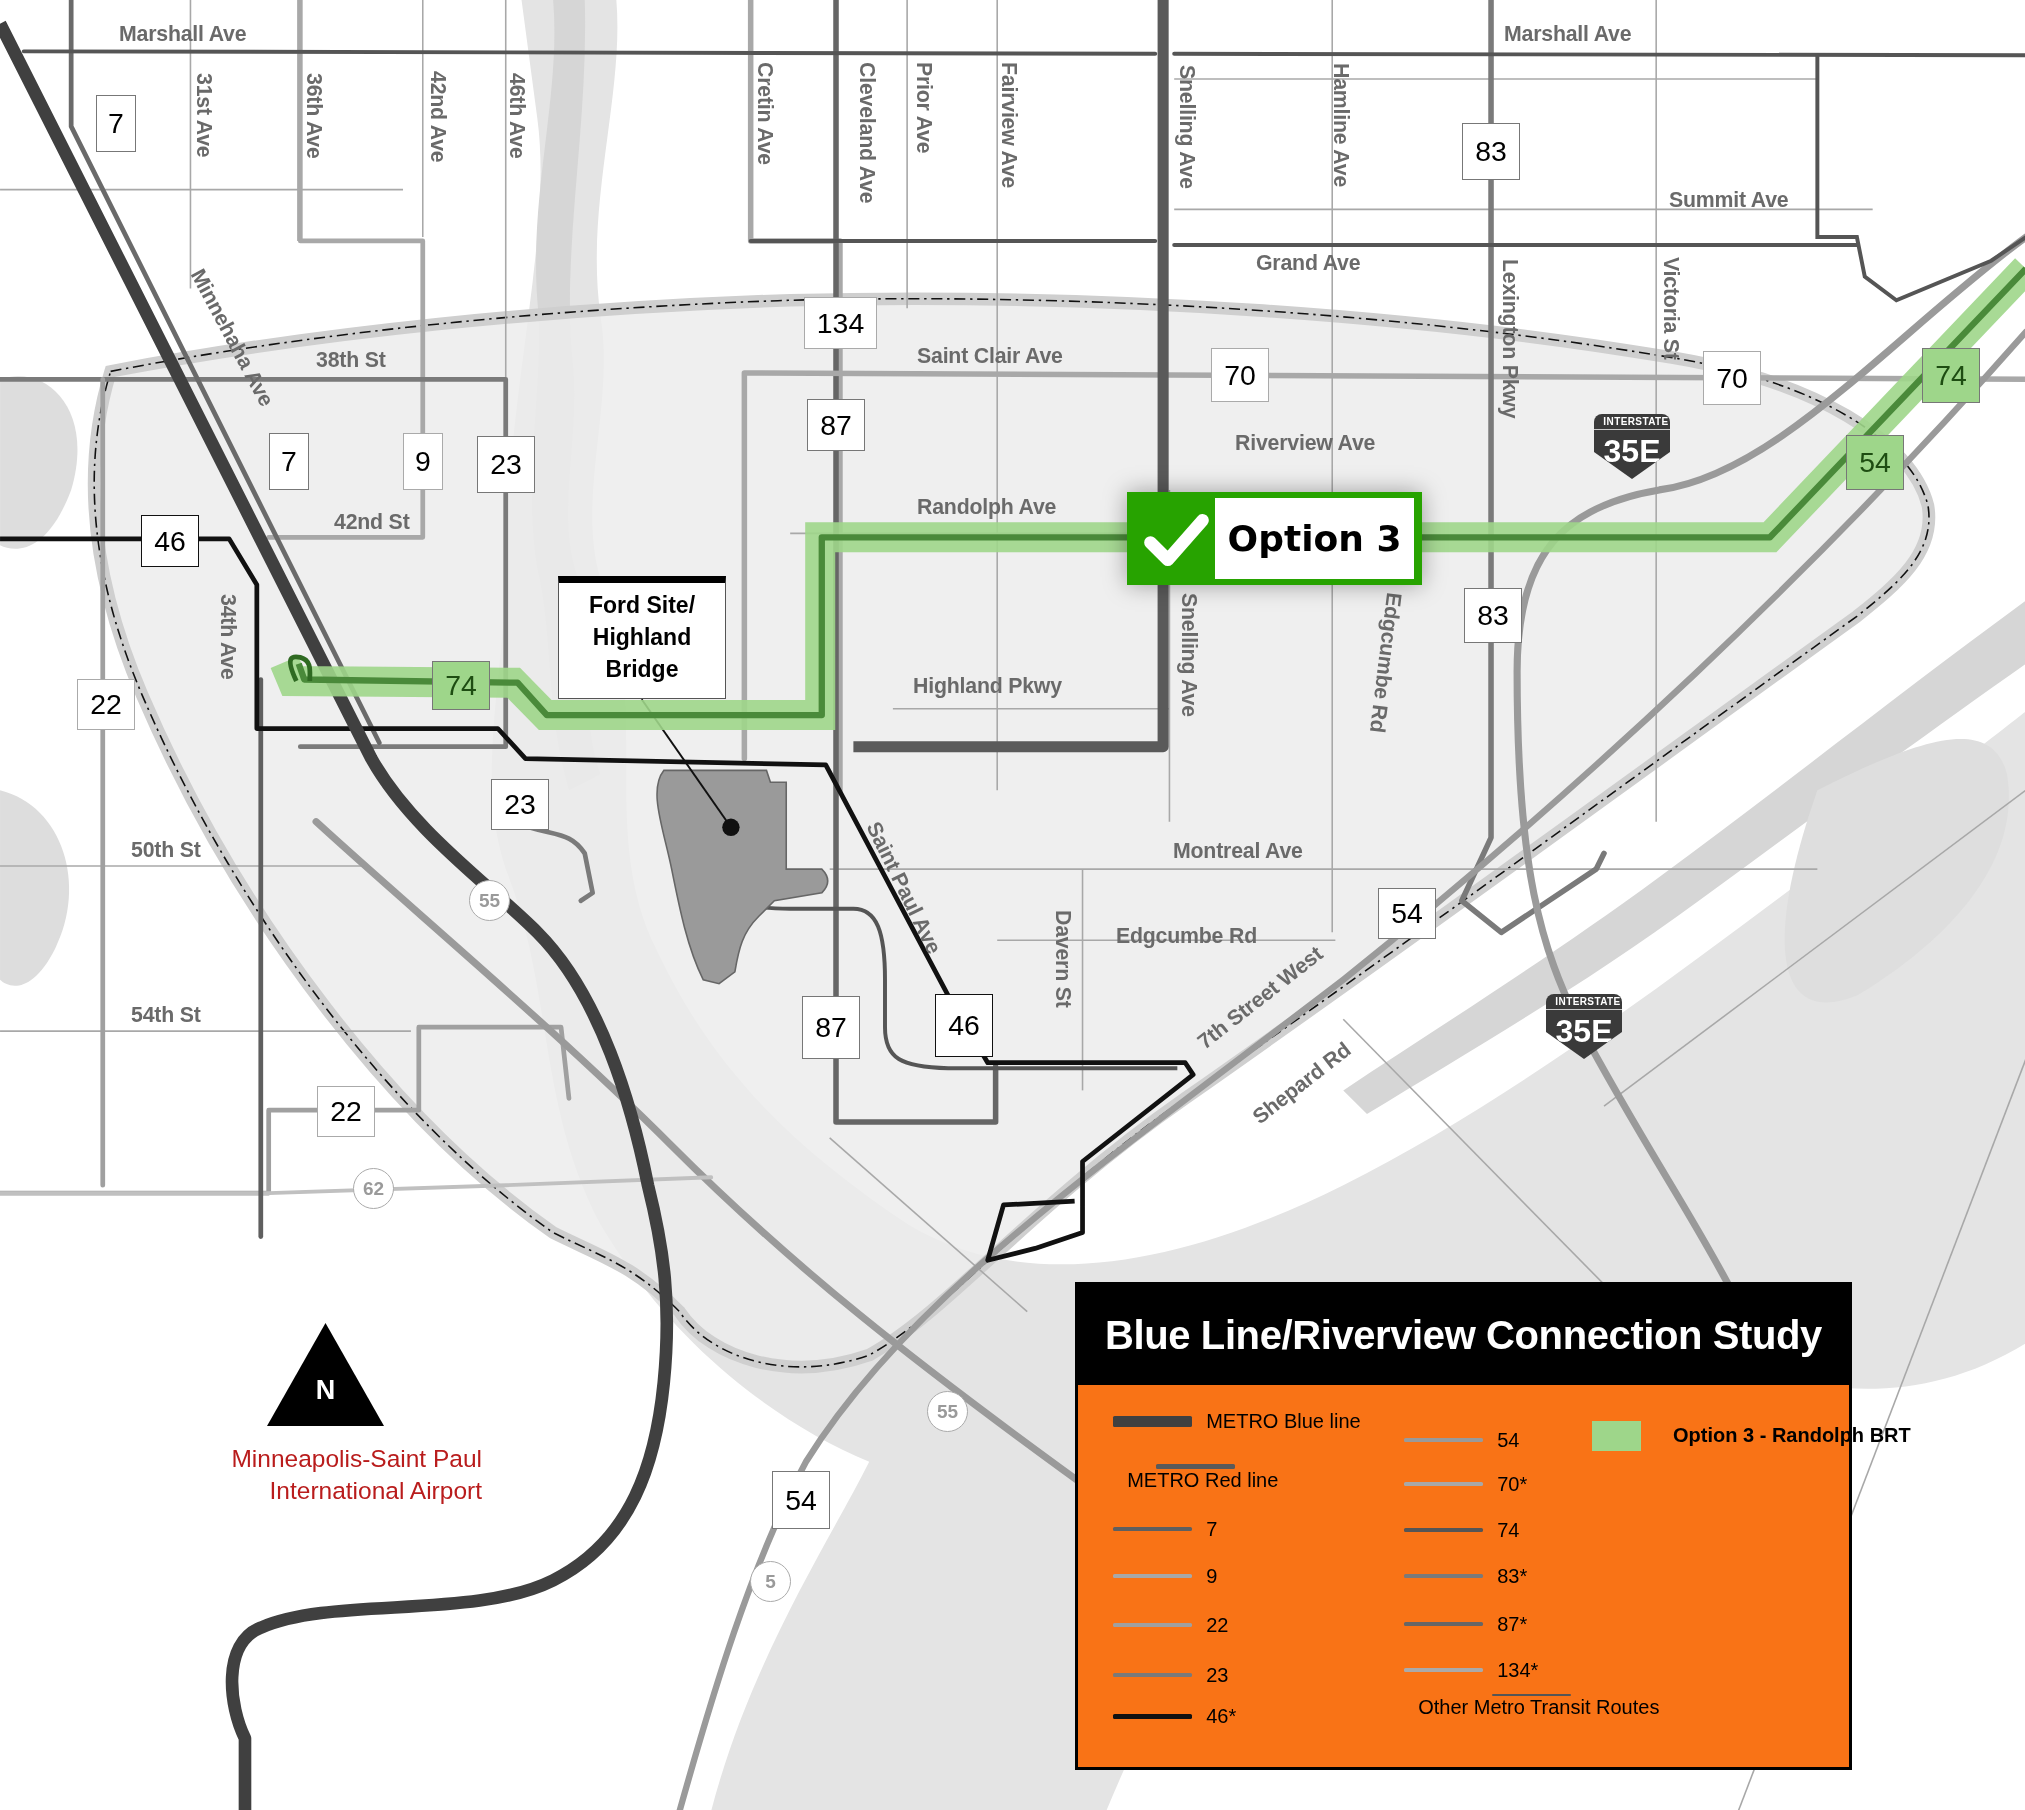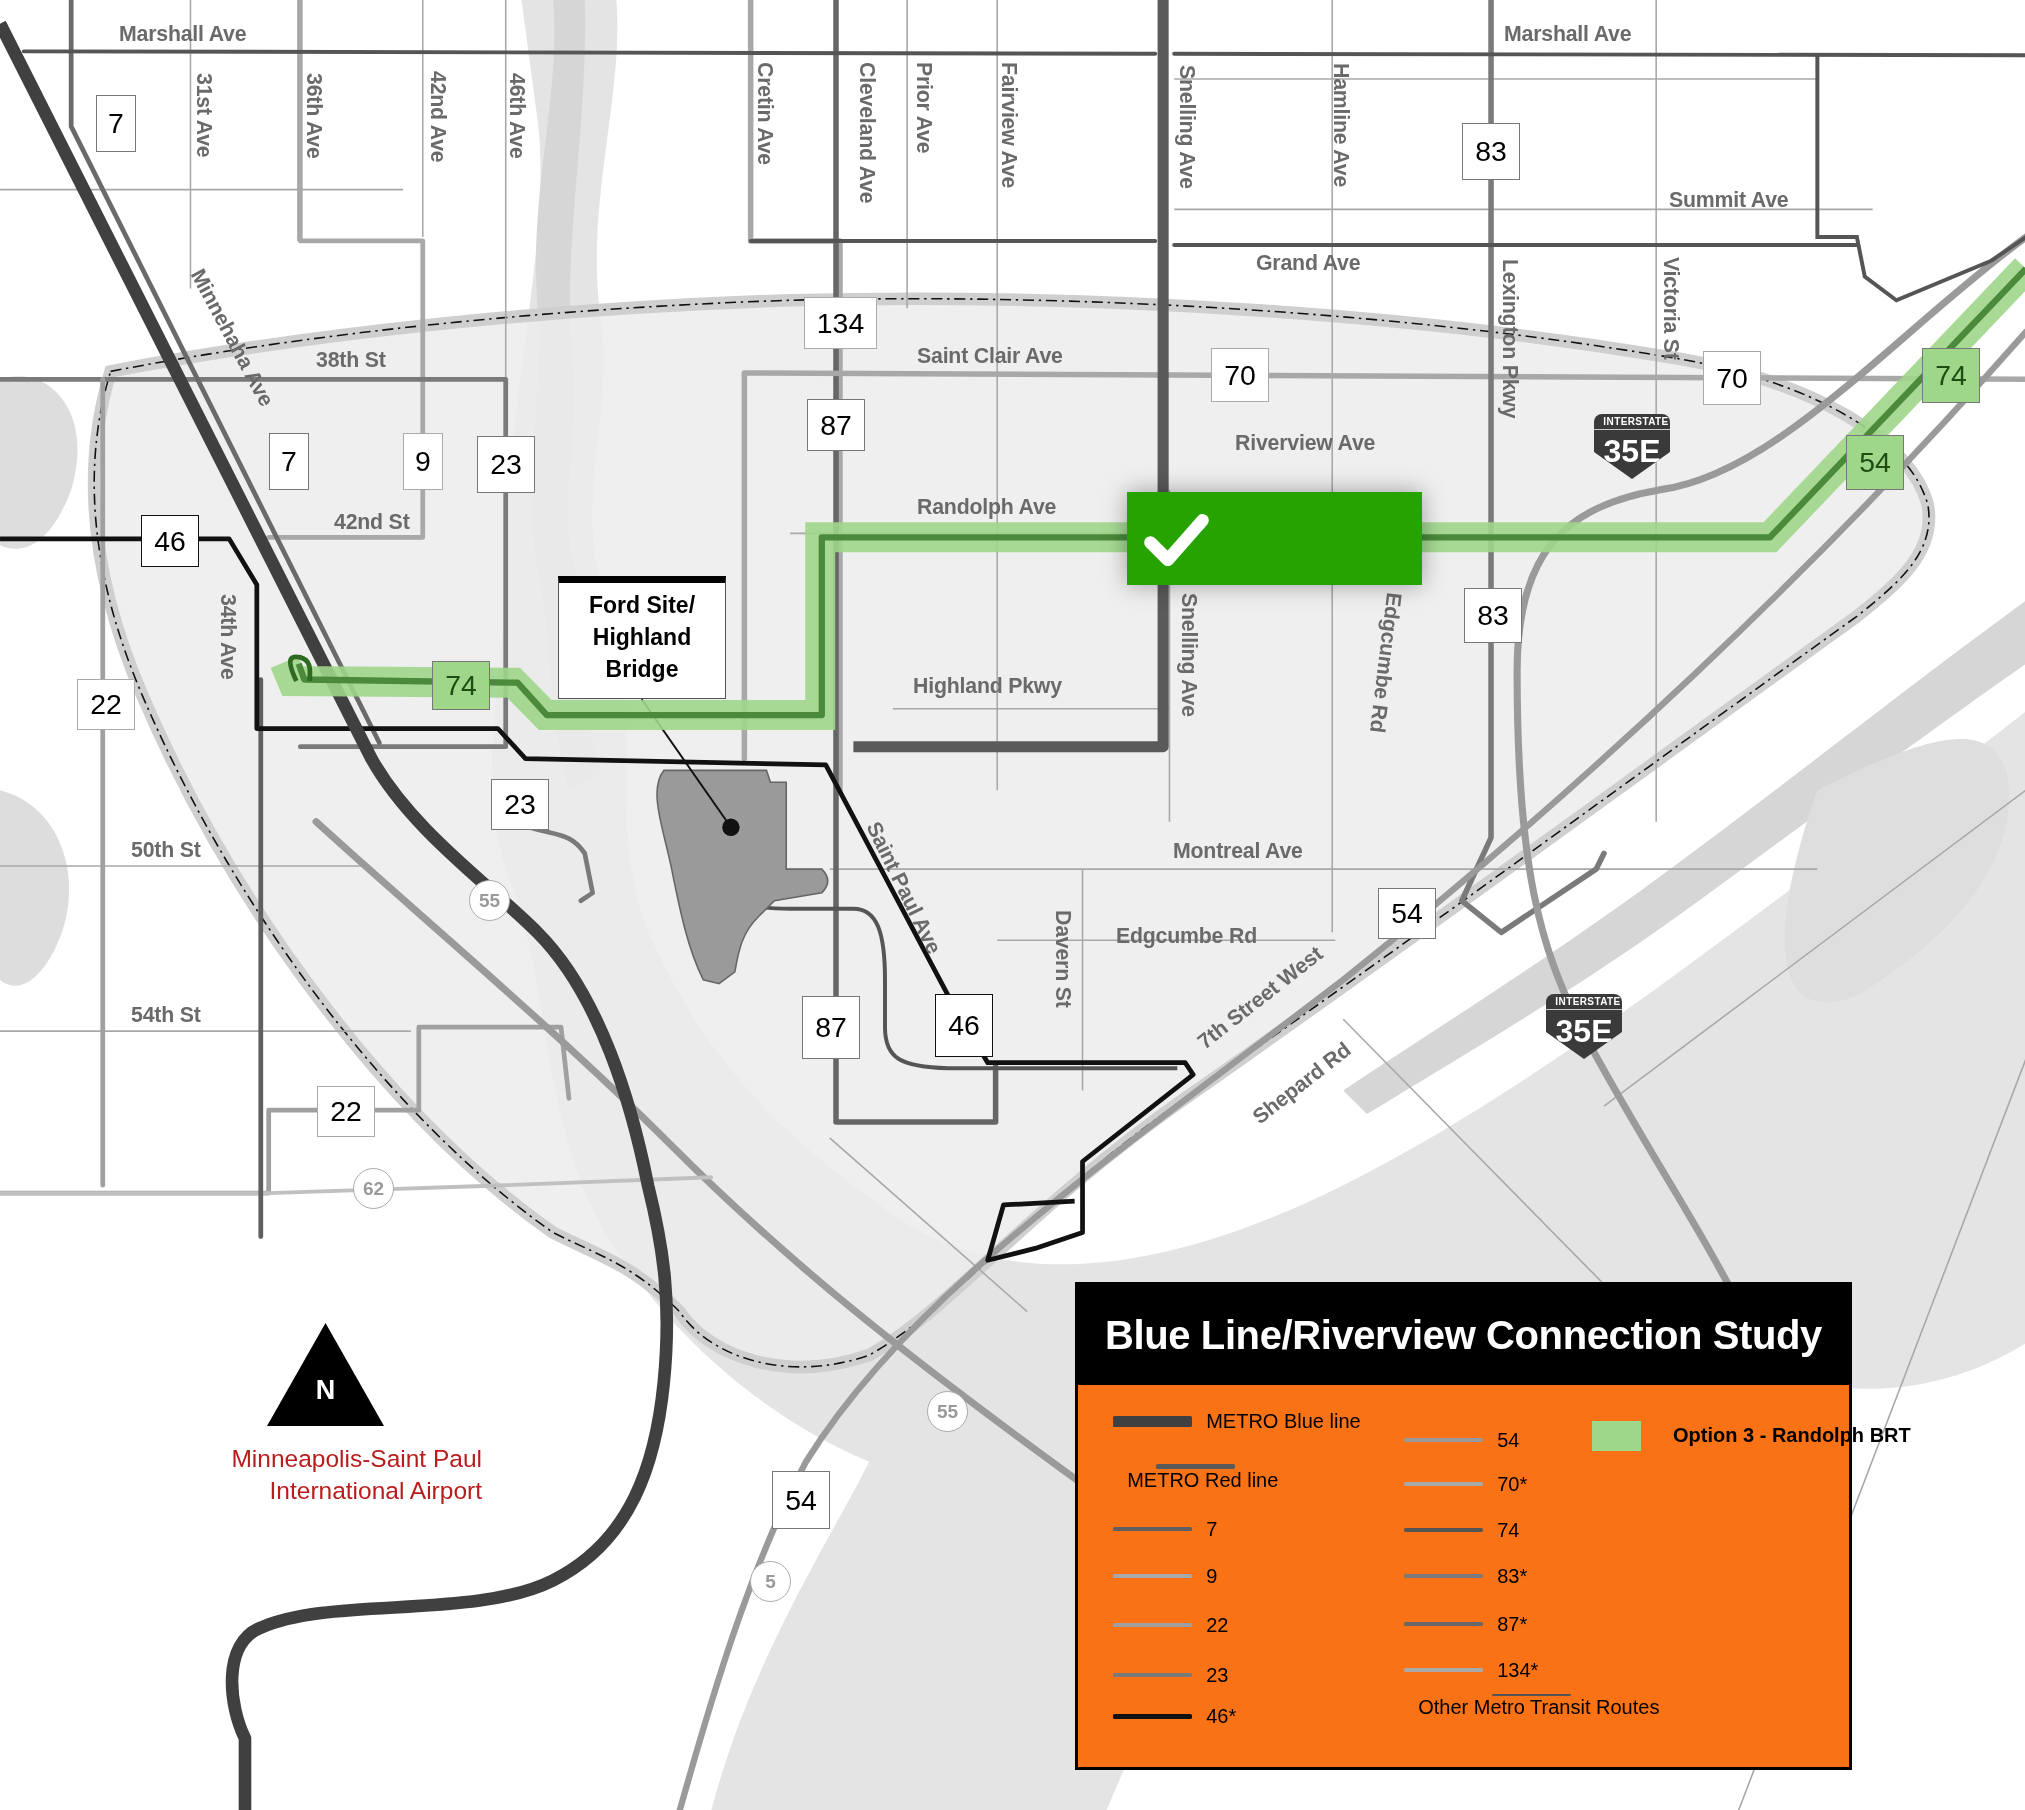--- a/index.html
+++ b/index.html
@@ -180,20 +180,21 @@
 </div>
 <div class="interstate" style="left:1546px;top:994px;">
   <div class="top">INTERSTATE</div>
   <div class="bottom">35E</div>
 </div>
 
 <div id="option-callout">
   <svg class="check" viewBox="0 0 90 90">
     <path d="M12,50 L34,72 L78,22" stroke="#fff" stroke-width="16" fill="none" stroke-linecap="round" stroke-linejoin="round"></path>
   </svg>
+  <div class="inner">Option 3</div>
 </div>
 
 <div id="ford-callout">
   <div>Ford Site/</div>
   <div>Highland</div>
   <div>Bridge</div>
 </div>
 
 <div id="north">
   <svg width="117" height="103" viewBox="0 0 148 130">

